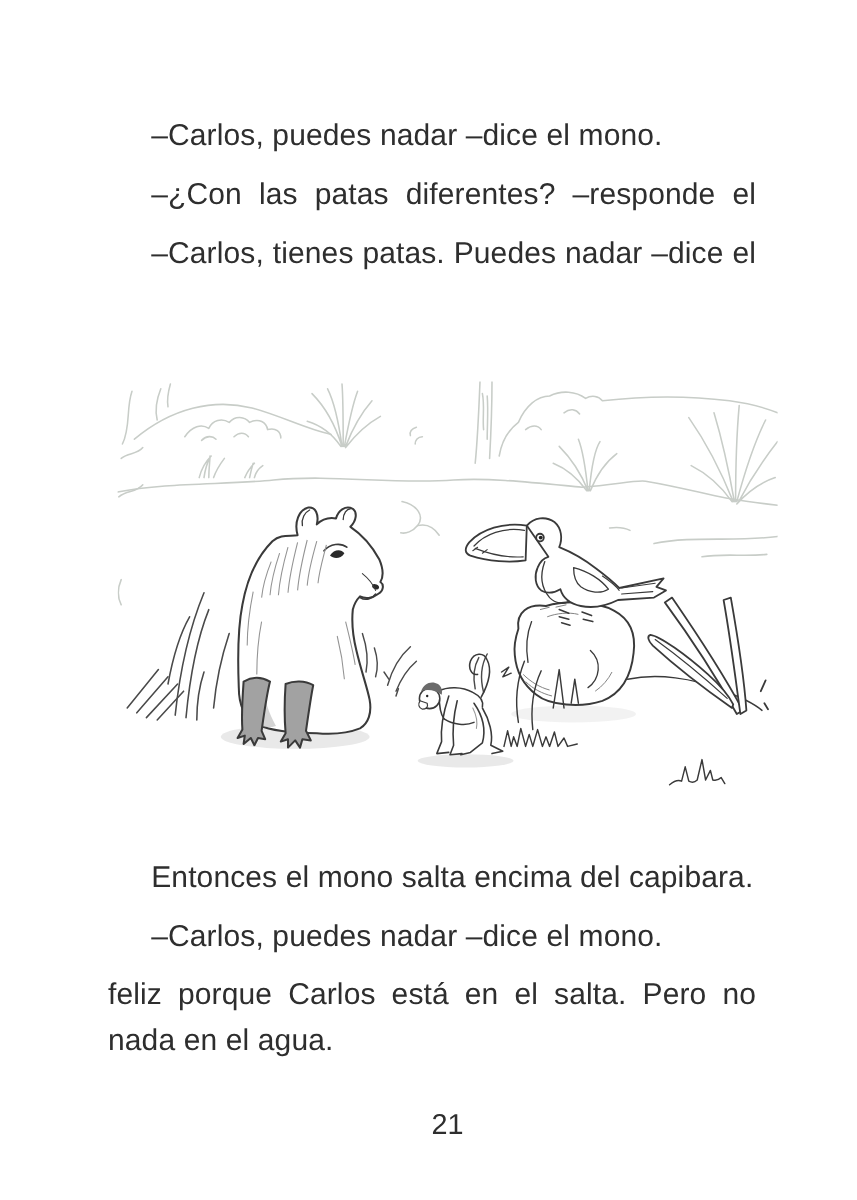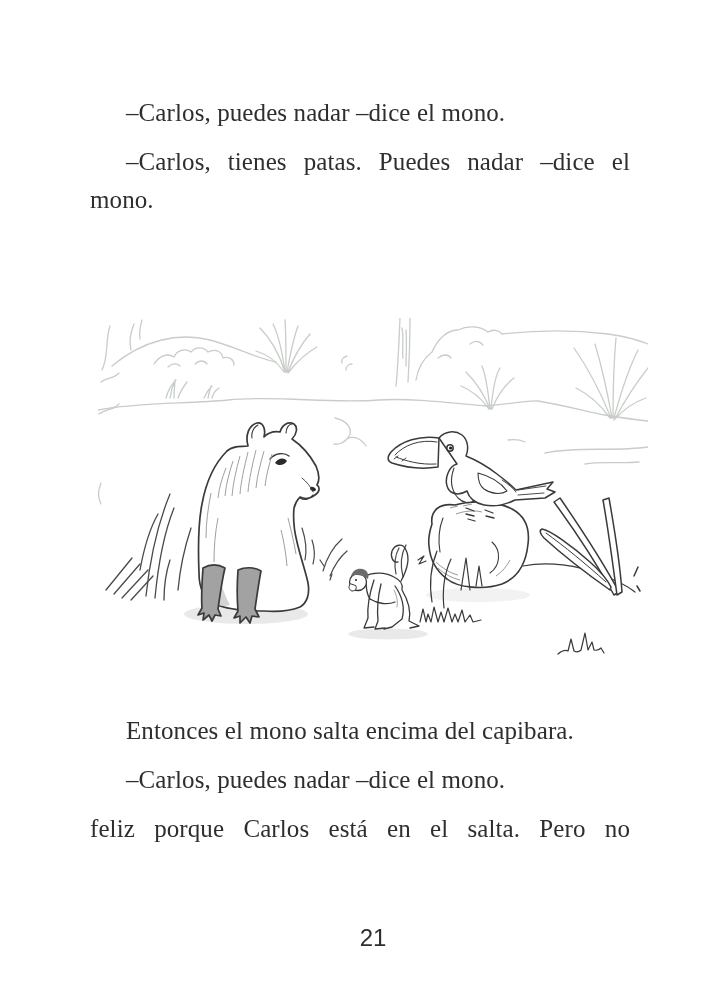--- a/index.html
+++ b/index.html
@@ -3,41 +3,41 @@
 <meta charset="utf-8">
 <style>
   html,body { margin:0; padding:0; background:#ffffff; }
   .page {
     position:relative; width:714px; height:1000px; background:#ffffff;
     font-family:"Liberation Sans", sans-serif; color:#2e2e2e; overflow:hidden;
   }
   .text-block { position:absolute; left:90px; width:540px; font-size:25px; line-height:38px; letter-spacing:0.1px; }
   .text-block-top { top:94px; }
   .text-block-bottom { top:712px; }
-  .paragraph { margin:0 0 11px 0;font-family:Liberation Serif, serif; }
+  .paragraph { margin:0 0 11px 0; }
   .line { white-space:normal; }
   .line.first { text-indent:36px; }
   .line.just { text-align:justify; text-align-last:justify; -moz-text-align-last:justify; }
   .illustration { position:absolute; left:98px; top:318px; width:550px; height:345px; margin:0; }
   .folio { position:absolute; top:924px; left:16px; width:714px; text-align:center; font-size:24px; }
 </style>
 </head>
 <body>
 
 <div class="page">
 
   <div class="text-block text-block-top">
     <div class="paragraph">
       <div class="line first">–Carlos, puedes nadar –dice el mono.</div>
     </div>
     <div class="paragraph">
+      <div class="line first just">–¿Con las patas diferentes? –responde el</div>
     </div>
     <div class="paragraph">
       <div class="line first just">–Carlos, tienes patas. Puedes nadar –dice el</div>
-      <div class="line">mono.</div>
     </div>
   </div>
 
   <figure class="illustration" aria-label="Black-and-white pencil sketch: a capybara sits facing right, a small monkey stands on all fours in the middle, and a toucan perches on a rock at the right; grass tufts and leaves in the foreground with bushes, a tree trunk and spiky plants sketched in light gray behind.">
     <svg viewBox="0 0 550 345" width="550" height="345" xmlns="http://www.w3.org/2000/svg">
 
       <g stroke="#c8cdc8" stroke-width="1.3" fill="none" stroke-linecap="round" stroke-linejoin="round">
         <path d="M12,8 C7,22 11,38 4,52"></path>
         <path d="M36,6 C32,16 31,24 33,32"></path>
         <path d="M44,2 C42,9 41,15 42,21"></path>
@@ -193,18 +193,19 @@
 
   <div class="text-block text-block-bottom">
     <div class="paragraph">
       <div class="line first">Entonces el mono salta encima del capibara.</div>
     </div>
     <div class="paragraph">
       <div class="line first">–Carlos, puedes nadar –dice el mono.</div>
     </div>
     <div class="paragraph">
       <div class="line just">feliz porque Carlos está en el salta. Pero no</div>
+      <div class="line">nada en el agua.</div>
     </div>
   </div>
 
   <div class="folio">21</div>
 
 </div>
 
 </body></html>

